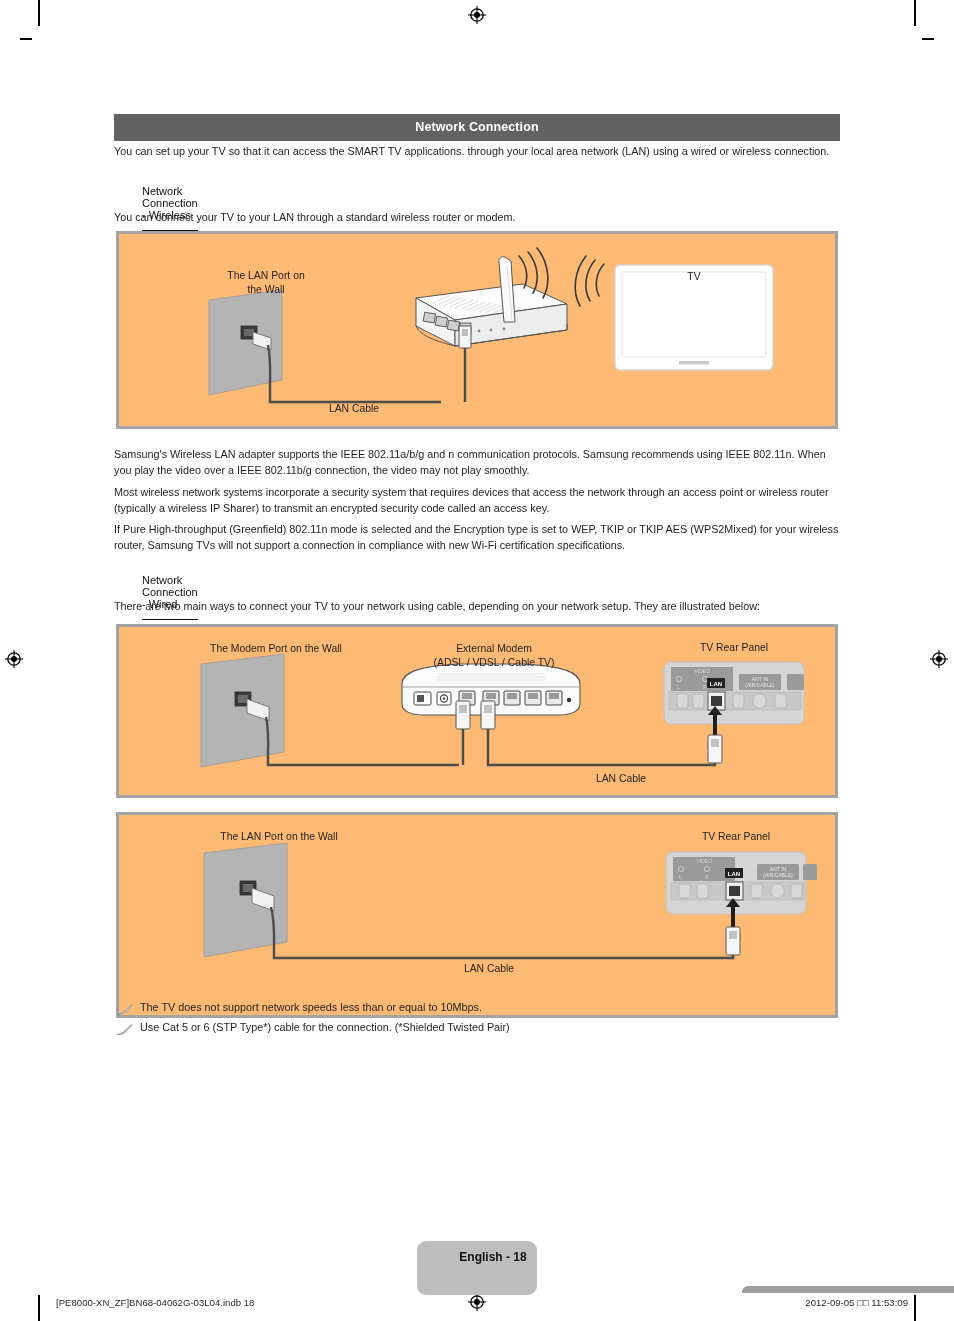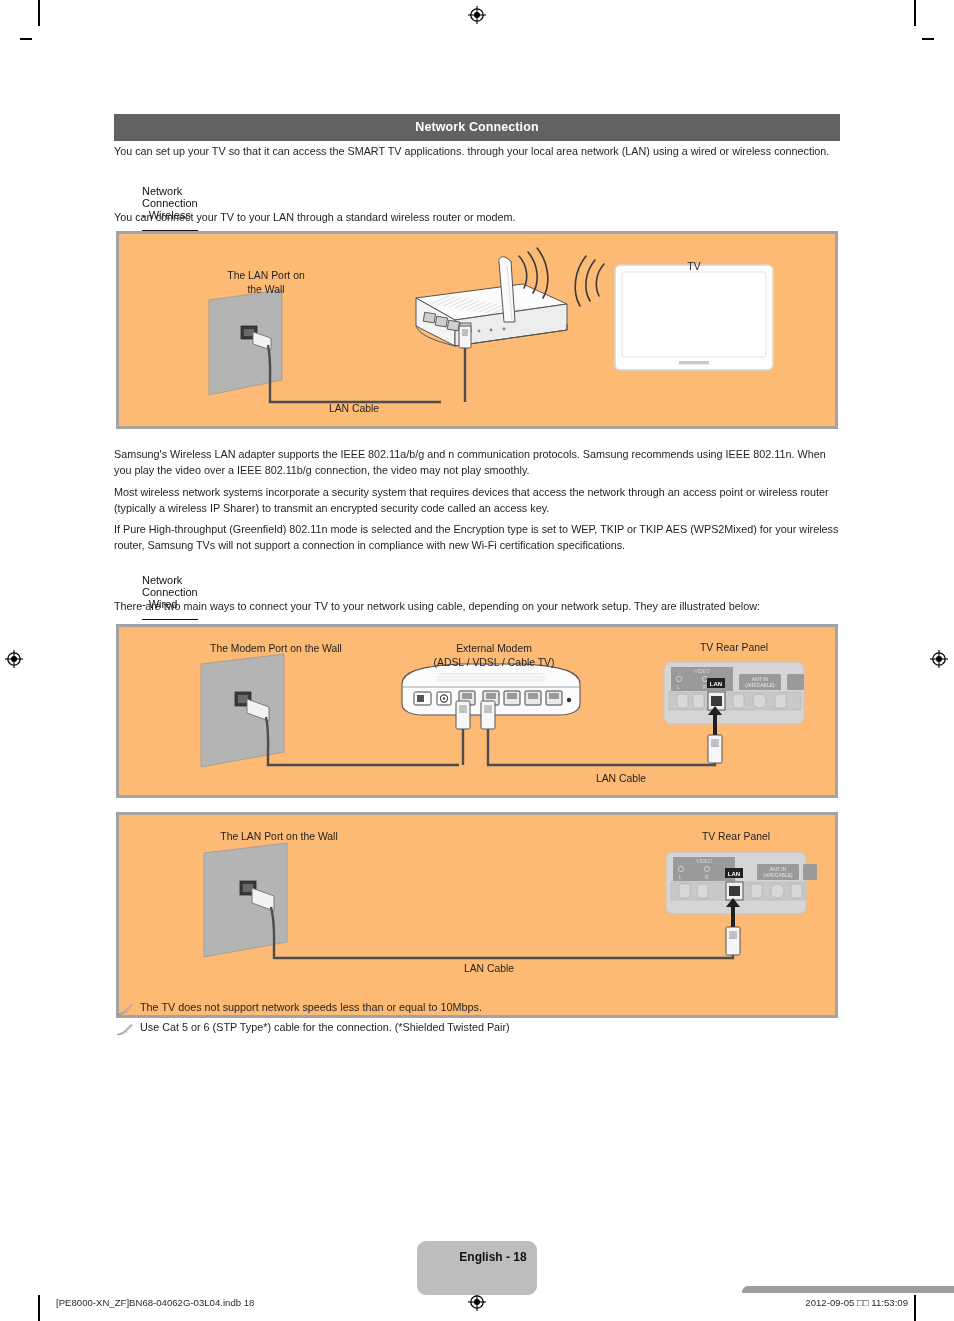--- a/index.html
+++ b/index.html
@@ -257,21 +257,21 @@
 
     <rect x="496" y="31" width="158" height="105" rx="5" fill="#ffffff" stroke="#d6d6d6" stroke-width="1.6"></rect>
     <rect x="503" y="38" width="144" height="85" rx="2" fill="#ffffff" stroke="#e3e3e3" stroke-width="1"></rect>
     <rect x="560" y="127" width="30" height="3.4" fill="#c9c9c9"></rect>
   </svg>
 
   <div class="figlabel" style="left:92px;top:35px;width:110px;">
     <span>The LAN Port on</span><br>
     <span>the Wall</span>
   </div>
-  <div class="figlabel" style="left:520px;top:26px;width:110px;">
+  <div class="figlabel" style="left:520px;top:36px;width:110px;">
     <span>TV</span>
   </div>
   <div class="figlabel" style="left:180px;top:168px;width:110px;">
     <span>LAN Cable</span>
   </div>
 </div>
 
 <div class="para body-text" style="left:114px;top:446px;">Samsung's Wireless LAN adapter supports the IEEE 802.11a/b/g and n communication protocols. Samsung recommends using IEEE 802.11n. When you play the video over a IEEE 802.11b/g connection, the video may not play smoothly.</div>
 <div class="para body-text" style="left:114px;top:484px;">Most wireless network systems incorporate a security system that requires devices that access the network through an access point or wireless router (typically a wireless IP Sharer) to transmit an encrypted security code called an access key.</div>
 <div class="para body-text" style="left:114px;top:521px;">If Pure High-throughput (Greenfield) 802.11n mode is selected and the Encryption type is set to WEP, TKIP or TKIP AES (WPS2Mixed) for your wireless router, Samsung TVs will not support a connection in compliance with new Wi-Fi certification specifications.</div>

